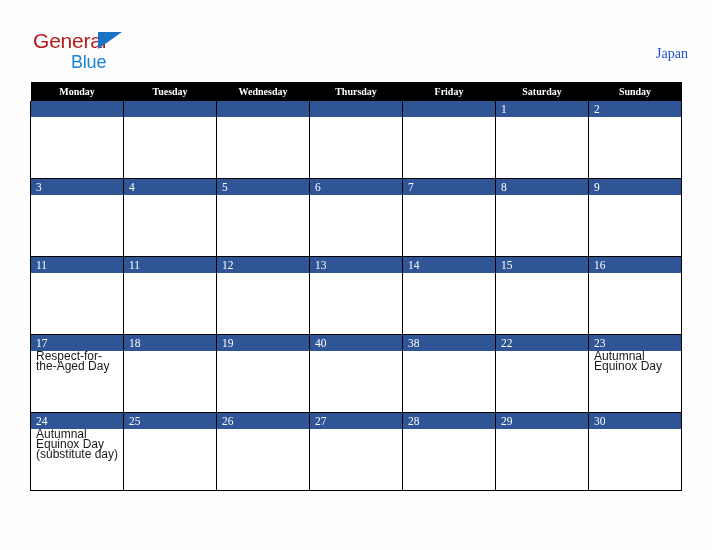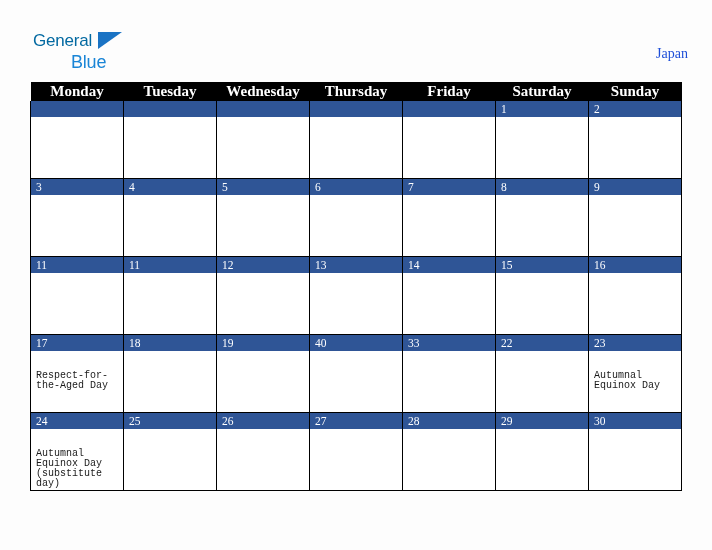--- a/index.html
+++ b/index.html
@@ -29,22 +29,22 @@
     left: 33px;
     top: 30px;
     width: 100px;
     height: 46px;
   }
   .logo-general {
     position: absolute;
     left: 0;
     top: 0;
     font-family: "Liberation Sans", sans-serif;
-    font-size: 17px;
-    color: #0369a1;
+    font-size: 21px;
+    color: #b91c1c;
     letter-spacing: -0.2px;
     line-height: 22px;
   }
   .logo-triangle {
     position: absolute;
     left: 65px;
     top: 2px;
     width: 0;
     height: 0;
     border-left: 24px solid #1a73c4;
@@ -89,21 +89,21 @@
     top: 82px;
     width: 652px;
     border-collapse: collapse;
     table-layout: fixed;
   }
 
   .calendar th {
     background: #000000;
     color: #ffffff;
     font-family: "Liberation Serif", serif;
-    font-size: 15px;
+    font-size: 10px;
     font-weight: bold;
     height: 19px;
     padding: 0;
     text-align: center;
     border: none;
   }
 
   .calendar td {
     width: 93.14px;
     height: 77px;
@@ -134,23 +134,23 @@
     box-sizing: border-box;
     overflow: hidden;
   }
 
   .date-bar.empty {
     color: transparent;
   }
 
   .events {
     flex: 1;
-    padding: 20px 4px 0 5px;
-    font-family: Liberation Mono, monospace;
-    font-size: 10px;
+    padding: 0 4px 0 5px;
+    font-family: Liberation Sans, sans-serif;
+    font-size: 12px;
     line-height: 10px;
     color: #1a1a1a;
     overflow: hidden;
   }
 
   .event-item {
     display: block;
   }
 </style>
 </head>
@@ -336,21 +336,21 @@
           </div>
         </td>
         <td>
           <div class="day-cell-inner">
             <div class="date-bar">40</div>
             <div class="events"></div>
           </div>
         </td>
         <td>
           <div class="day-cell-inner">
-            <div class="date-bar">33</div>
+            <div class="date-bar">38</div>
             <div class="events"></div>
           </div>
         </td>
         <td>
           <div class="day-cell-inner">
             <div class="date-bar">22</div>
             <div class="events"></div>
           </div>
         </td>
         <td>

